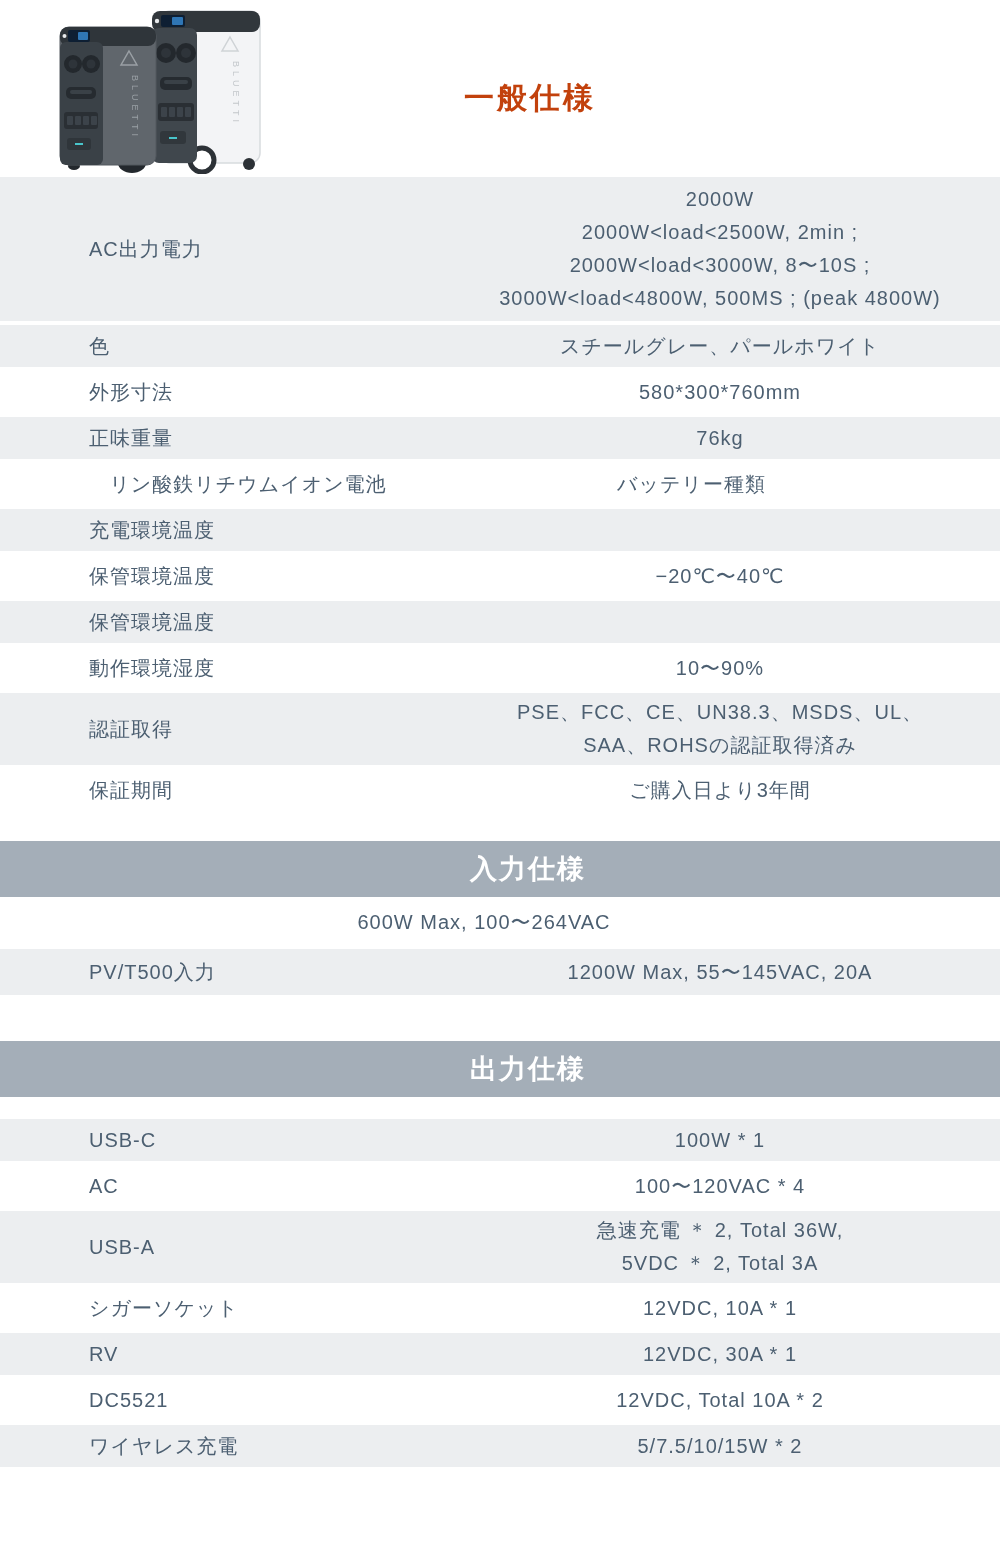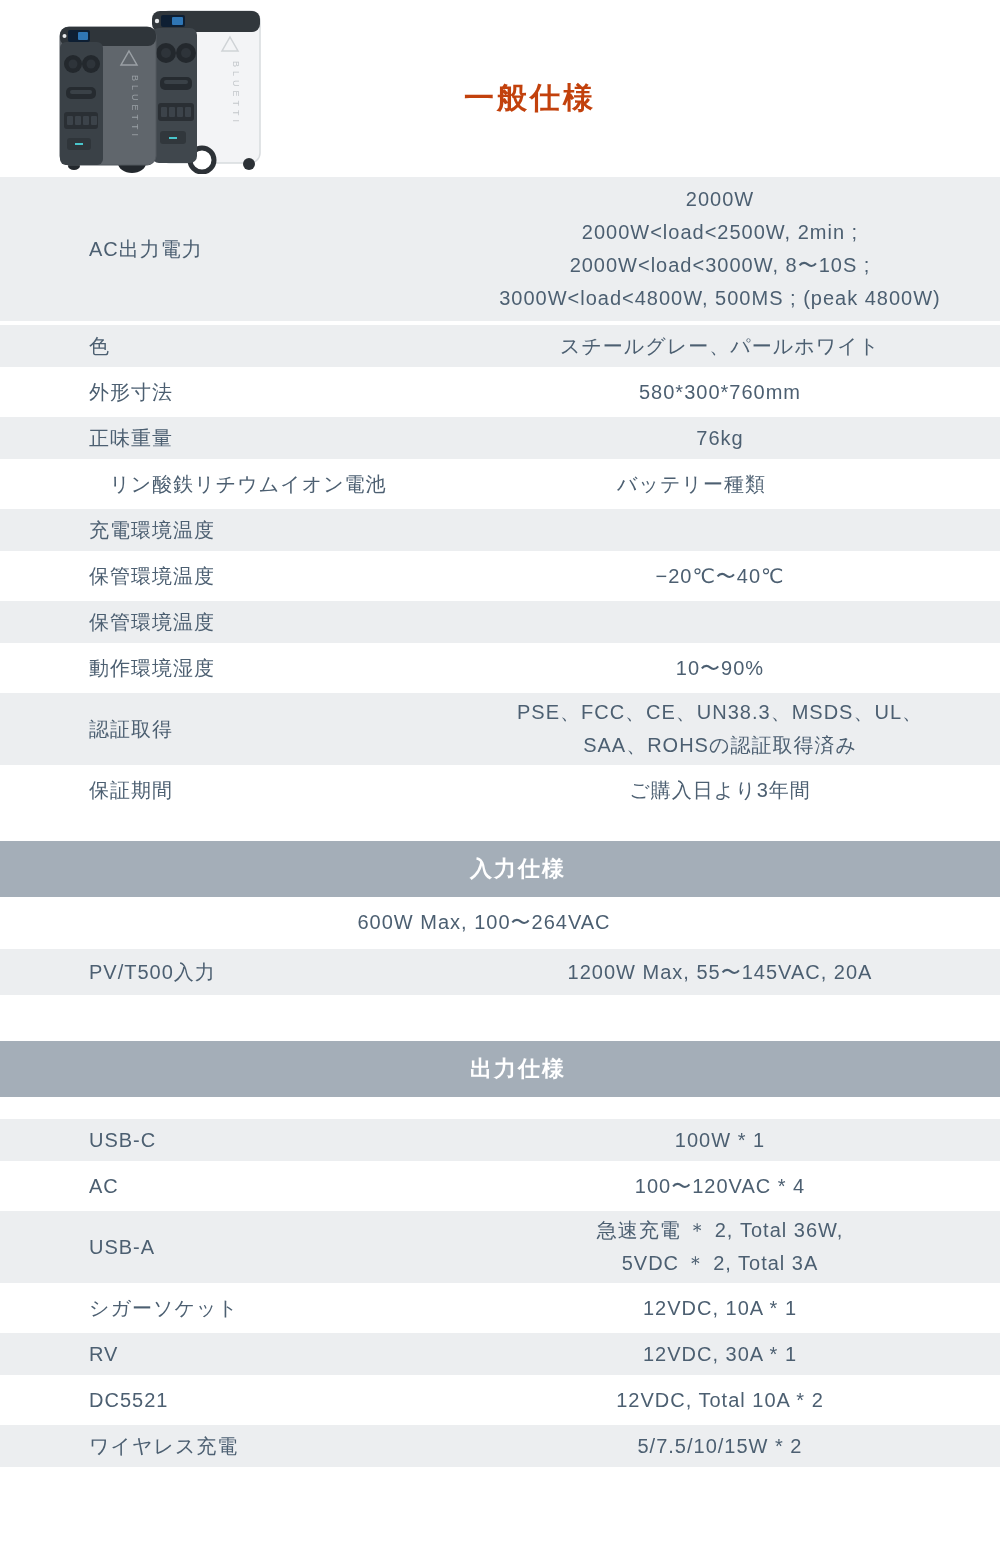--- a/index.html
+++ b/index.html
@@ -39,21 +39,21 @@
   .cell.label { flex:0 0 472px; padding-left:89px; }
   .cell.value { flex:1; padding-right:32px; white-space:pre-line;text-align:center; }
 
   
   .band {
     height:56px; background:#a4aeb8;
     display:flex; align-items:center;
   }
   .band .band-title {
     margin-left:470px; color:#ffffff;
-    font-size:22px; font-weight:bold; letter-spacing:2px;
+    font-size:27px; font-weight:bold; letter-spacing:2px;
   }
   #input-band  { margin-top:28px; }
   #output-band { margin-top:44px; margin-bottom:20px; }
 </style>
 </head>
 <body>
 
 <div class="page">
 
   <div class="header">

